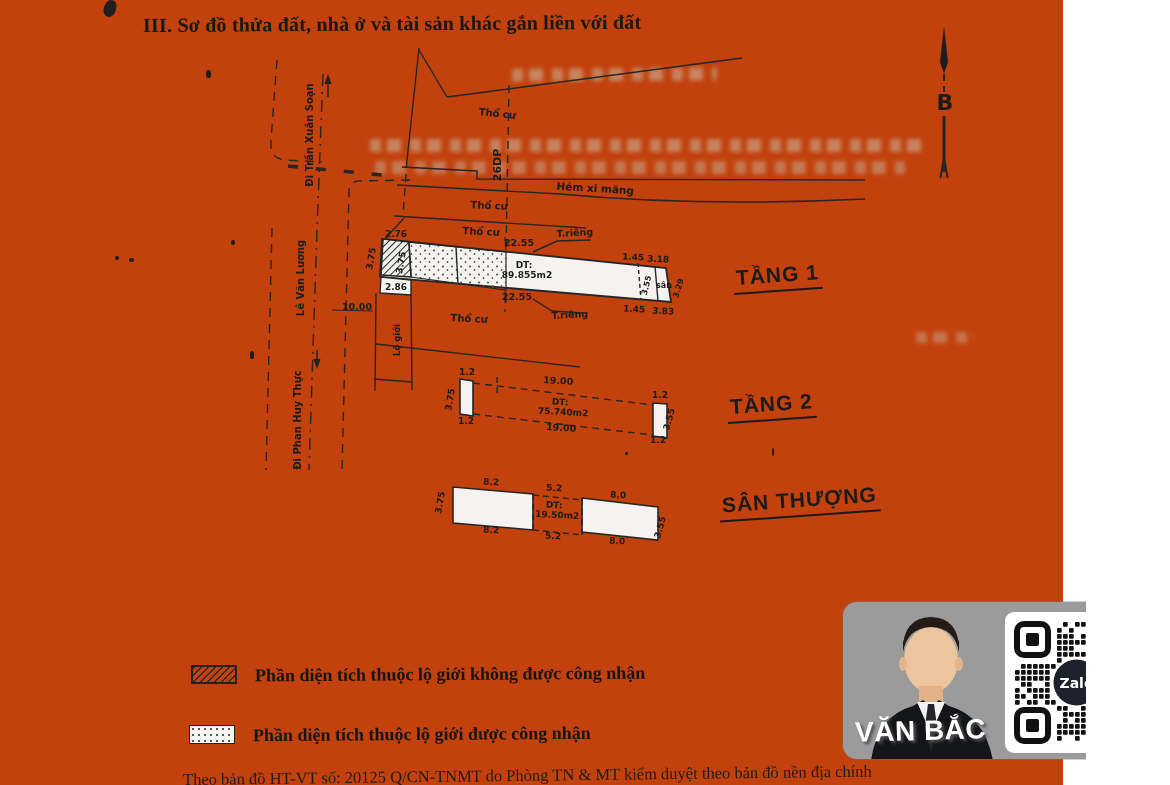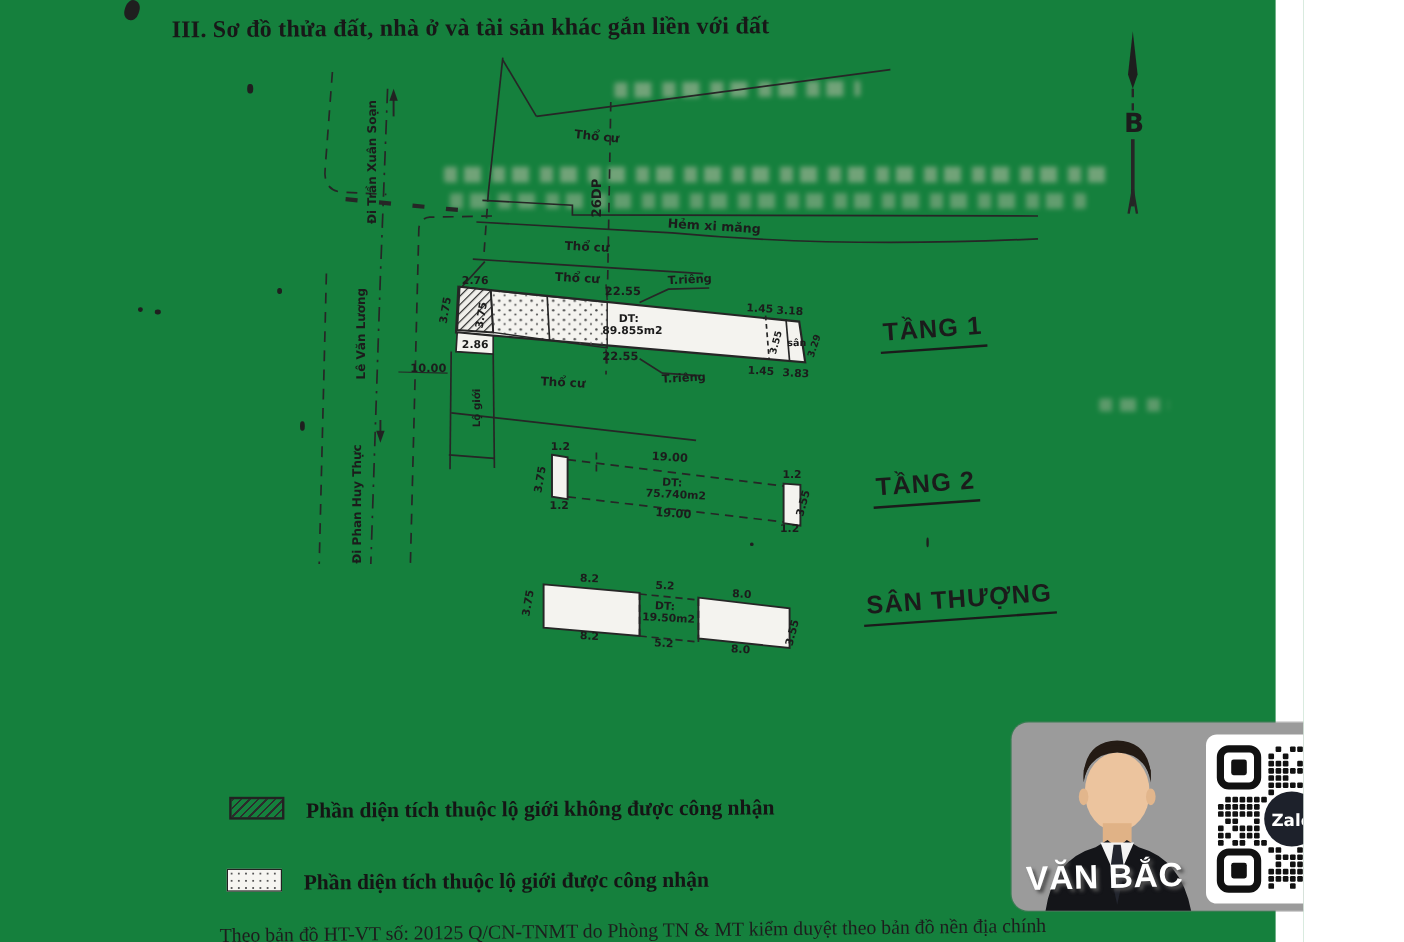--- a/index.html
+++ b/index.html
@@ -1,29 +1,29 @@
 <!DOCTYPE html>
 <html><head>
 <meta charset="utf-8">
 <style>
   html,body{margin:0;padding:0;background:#ffffff;}
-  #stage{position:relative;width:1086px;height:785px;background:#15803d;overflow:hidden;
+  #stage{position:relative;width:1086px;height:785px;background:#c2410c;overflow:hidden;
          font-family:"Liberation Serif",serif;}
   #scan-right-edge{position:absolute;left:1063px;top:0;width:107px;height:785px;background:#ffffff;}
   .abs{position:absolute;}
   #doc-title{left:143px;top:12px;width:600px;font-size:20px;font-weight:bold;color:#181818;
              transform:rotate(-0.4deg);letter-spacing:.2px;}
   
   .floor-title{font-family:"Liberation Sans",sans-serif;font-size:21px;font-weight:bold;color:#1b1b1b;
                border-bottom:2.5px solid #1b1b1b;padding:0 3px 3px 3px;transform:rotate(-4deg);letter-spacing:1px;}
   #t1-title{left:733px;top:263px;}
   #t2-title{left:727px;top:392px;}
   #roof-title{left:719px;top:488px;}
   
-  .legend-row{display:flex;align-items:flex-start;gap:18px;}
+  .legend-row{display:flex;align-items:center;gap:18px;}
   #legend1{left:191px;top:664px;}
   #legend2{left:189px;top:724px;}
   .swatch{width:46px;height:19px;border:2px solid #222;box-sizing:border-box;background:#f6f5f1;flex:0 0 auto;}
   #swatch-hatch{background:repeating-linear-gradient(135deg,#2c2c2c 0 1.5px,transparent 1.5px 5px);}
   #swatch-dots{background-image:radial-gradient(circle,#555 .9px,transparent 1.1px);background-size:6px 6px;border-width:1.5px;}
   .legend-text{font-size:18px;font-weight:bold;color:#151515;white-space:nowrap;transform:rotate(-0.4deg);}
   
   #doc-footer{left:183px;top:764px;width:980px;font-size:16.5px;color:#1d1d1d;transform:rotate(-0.7deg);white-space:nowrap;}
   
   .ghost{position:absolute;filter:blur(2px);opacity:.5;height:13px;border-radius:2px;

